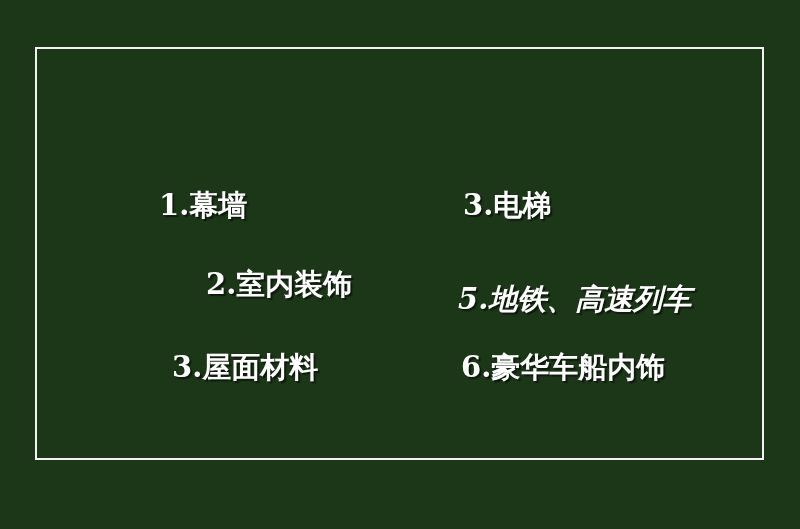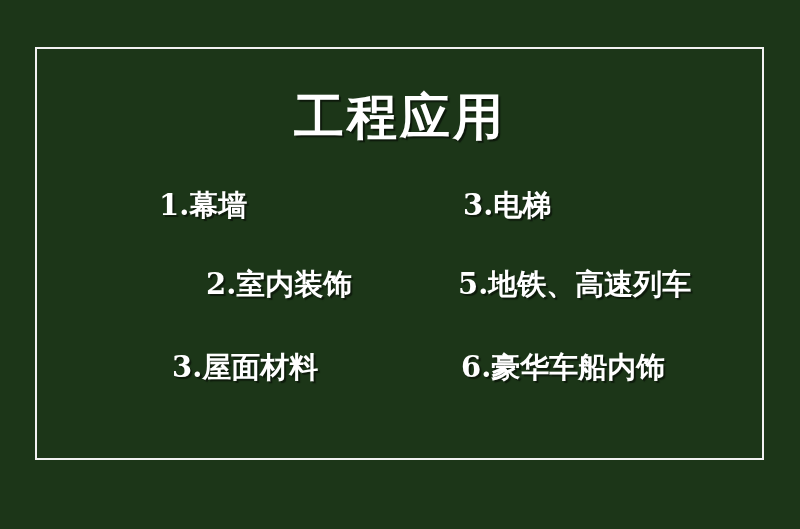--- a/index.html
+++ b/index.html
@@ -73,31 +73,30 @@
     text-shadow: 2px 2px 1px rgba(0,0,0,0.5);
   }
 
   
   .column.left  .item.r1 { top: 0px;   left: 9px; }
   .column.left  .item.r2 { top: 79px;  left: 8px; margin-left: 48px;  }
   .column.left  .item.r3 { top: 162px; left: 22px; }
 
   
   .column.right .item.r1 { top: 0px;   left: 13px; }
-  .column.right .item.r2 { top: 79px;  left: 8px;  }
+  .column.right .item.r2 { top: 94px;  left: 8px; font-style: italic;  }
   .column.right .item.r3 { top: 162px; left: 11px; }
 </style>
 </head>
 <body>
 
 <div id="slide">
 
   <div id="frame"></div>
 
-  <div id="title">工程应用</div>
 
   <div id="columns">
 
     <div class="column left">
       <div class="item r1">1.幕墙</div>
       <div class="item r2">2.室内装饰</div>
       <div class="item r3">3.屋面材料</div>
     </div>
 
     <div class="column right">

